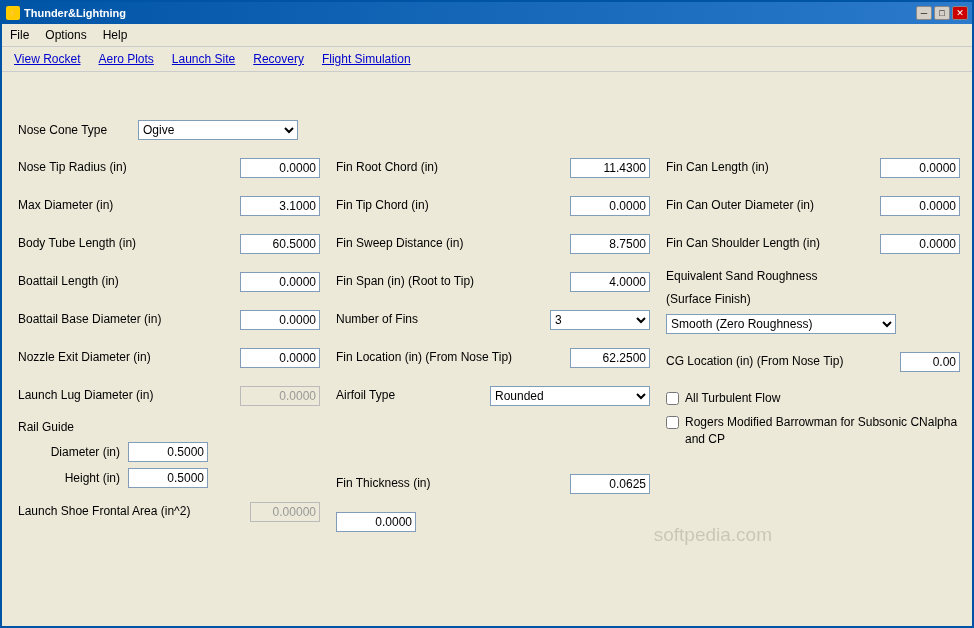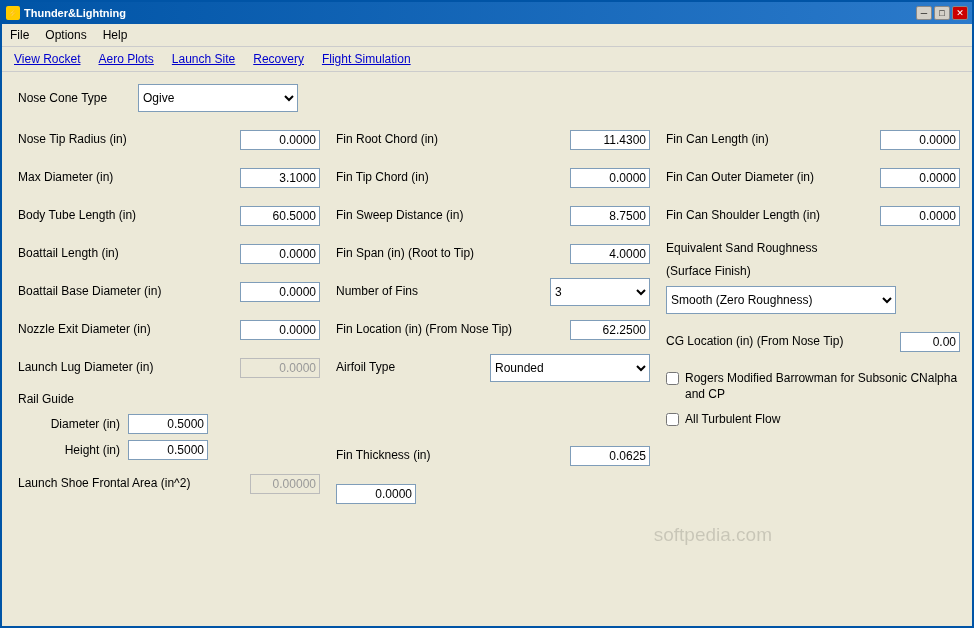--- a/index.html
+++ b/index.html
@@ -96,20 +96,21 @@
     .content {
       flex: 1;
       padding: 12px 16px;
       overflow: hidden;
     }
     .nose-cone-row {
       display: flex;
       align-items: center;
       margin-bottom: 14px;
       gap: 10px;
+      margin-top: 36px;
     }
     .nose-cone-label {
       font-size: 12px;
       width: 110px;
     }
     .form-grid {
       display: grid;
       grid-template-columns: 310px 330px 310px;
       gap: 0;
     }
@@ -137,21 +138,21 @@
       text-align: right;
       padding: 0 3px;
       font-family: inherit;
     }
     .field-input.disabled {
       background: #ece9d8;
       color: #999;
       border-color: #bbb;
     }
     select.dropdown {
-      height: 28px;
+      height: 20px;
       border: 1px solid #7f9db9;
       background: white;
       font-size: 12px;
       font-family: inherit;
       cursor: pointer;
     }
     select.dropdown.wide { width: 160px; }
     select.dropdown.medium { width: 100px; }
     select.dropdown.airfoil { width: 160px; }
     select.dropdown.surface { width: 230px; }
@@ -390,24 +391,24 @@
 
         <div style="margin-top: 14px; margin-bottom: 14px;">
           <div class="field-row">
             <span class="field-label">CG Location (in) (From Nose Tip)</span>
             <input class="field-input" type="text" style="width: 60px; text-align: right;" value="0.00">
           </div>
         </div>
 
         <div class="checkbox-row">
           <input type="checkbox" style="">
-          <span class="checkbox-label">Rogers Modified Barrowman for Subsonic CNalpha and CP</span>
+          <span class="checkbox-label">All Turbulent Flow</span>
         </div>
         <div class="checkbox-row">
           <input type="checkbox" style="">
-          <span class="checkbox-label">All Turbulent Flow</span>
+          <span class="checkbox-label">Rogers Modified Barrowman for Subsonic CNalpha and CP</span>
         </div>
       </div>
     </div>
   </div>
 
   <div class="watermark">softpedia.com</div>
 </div>
 
 </body></html>

